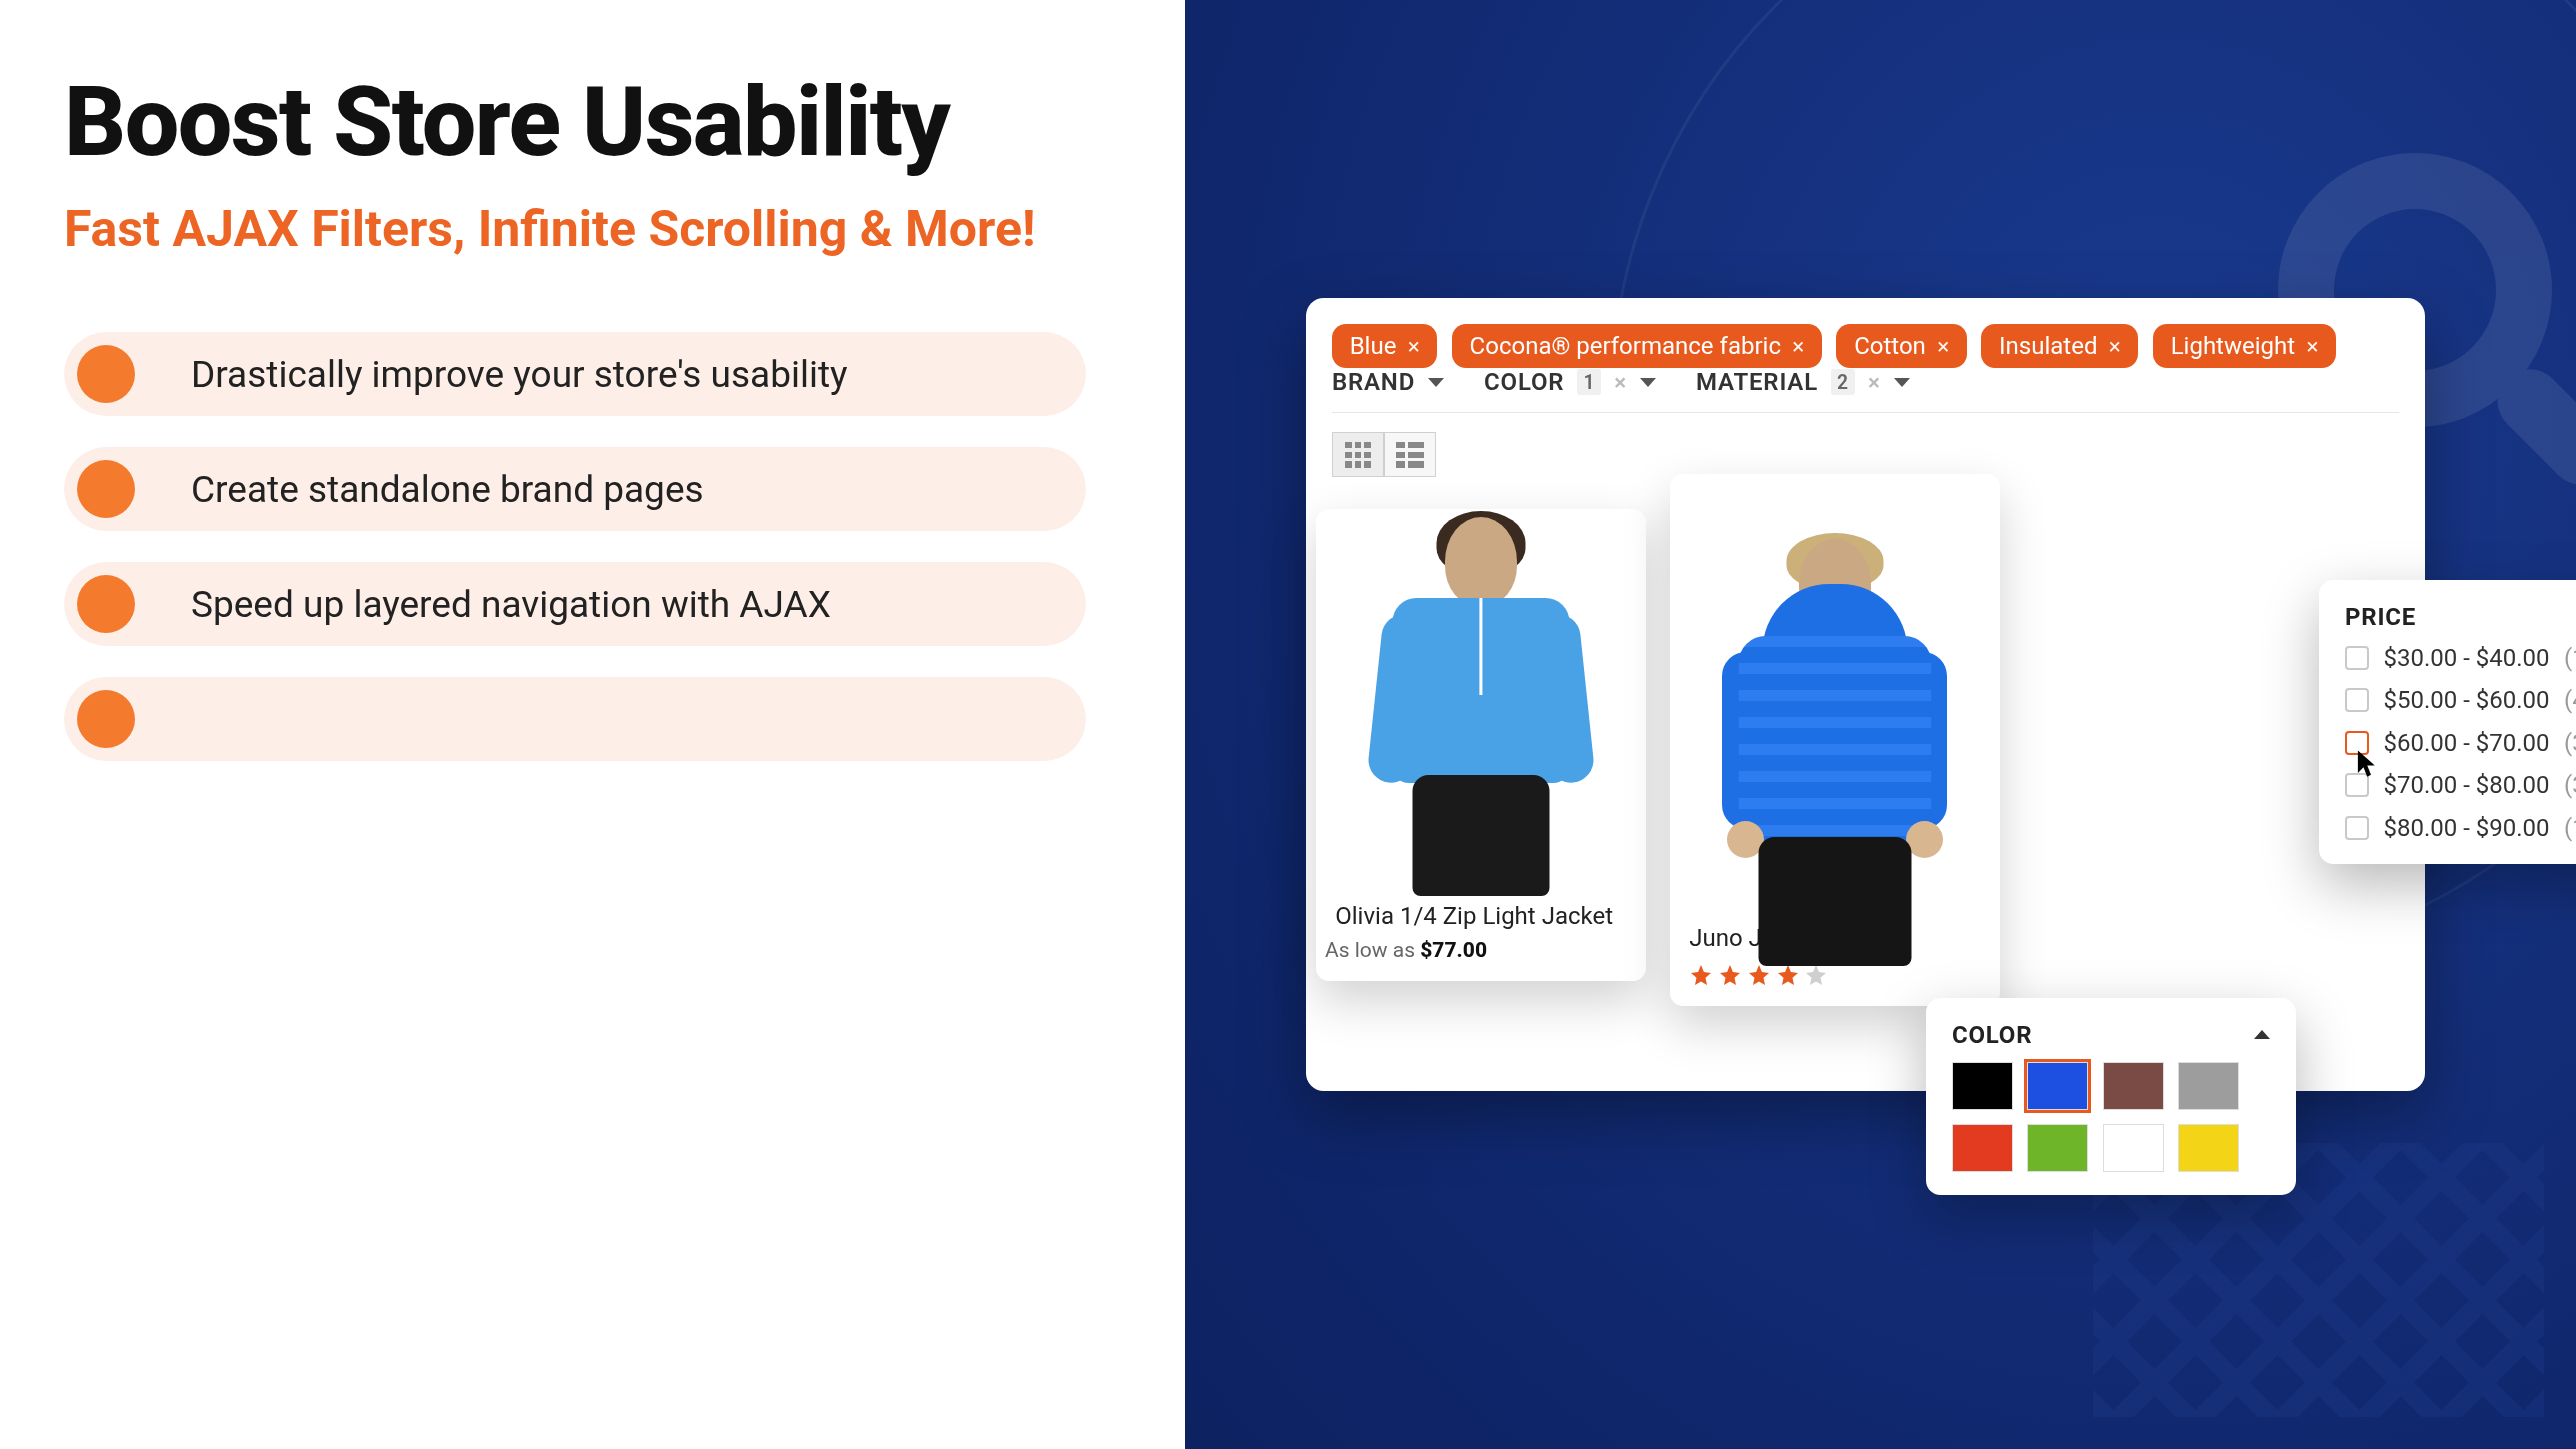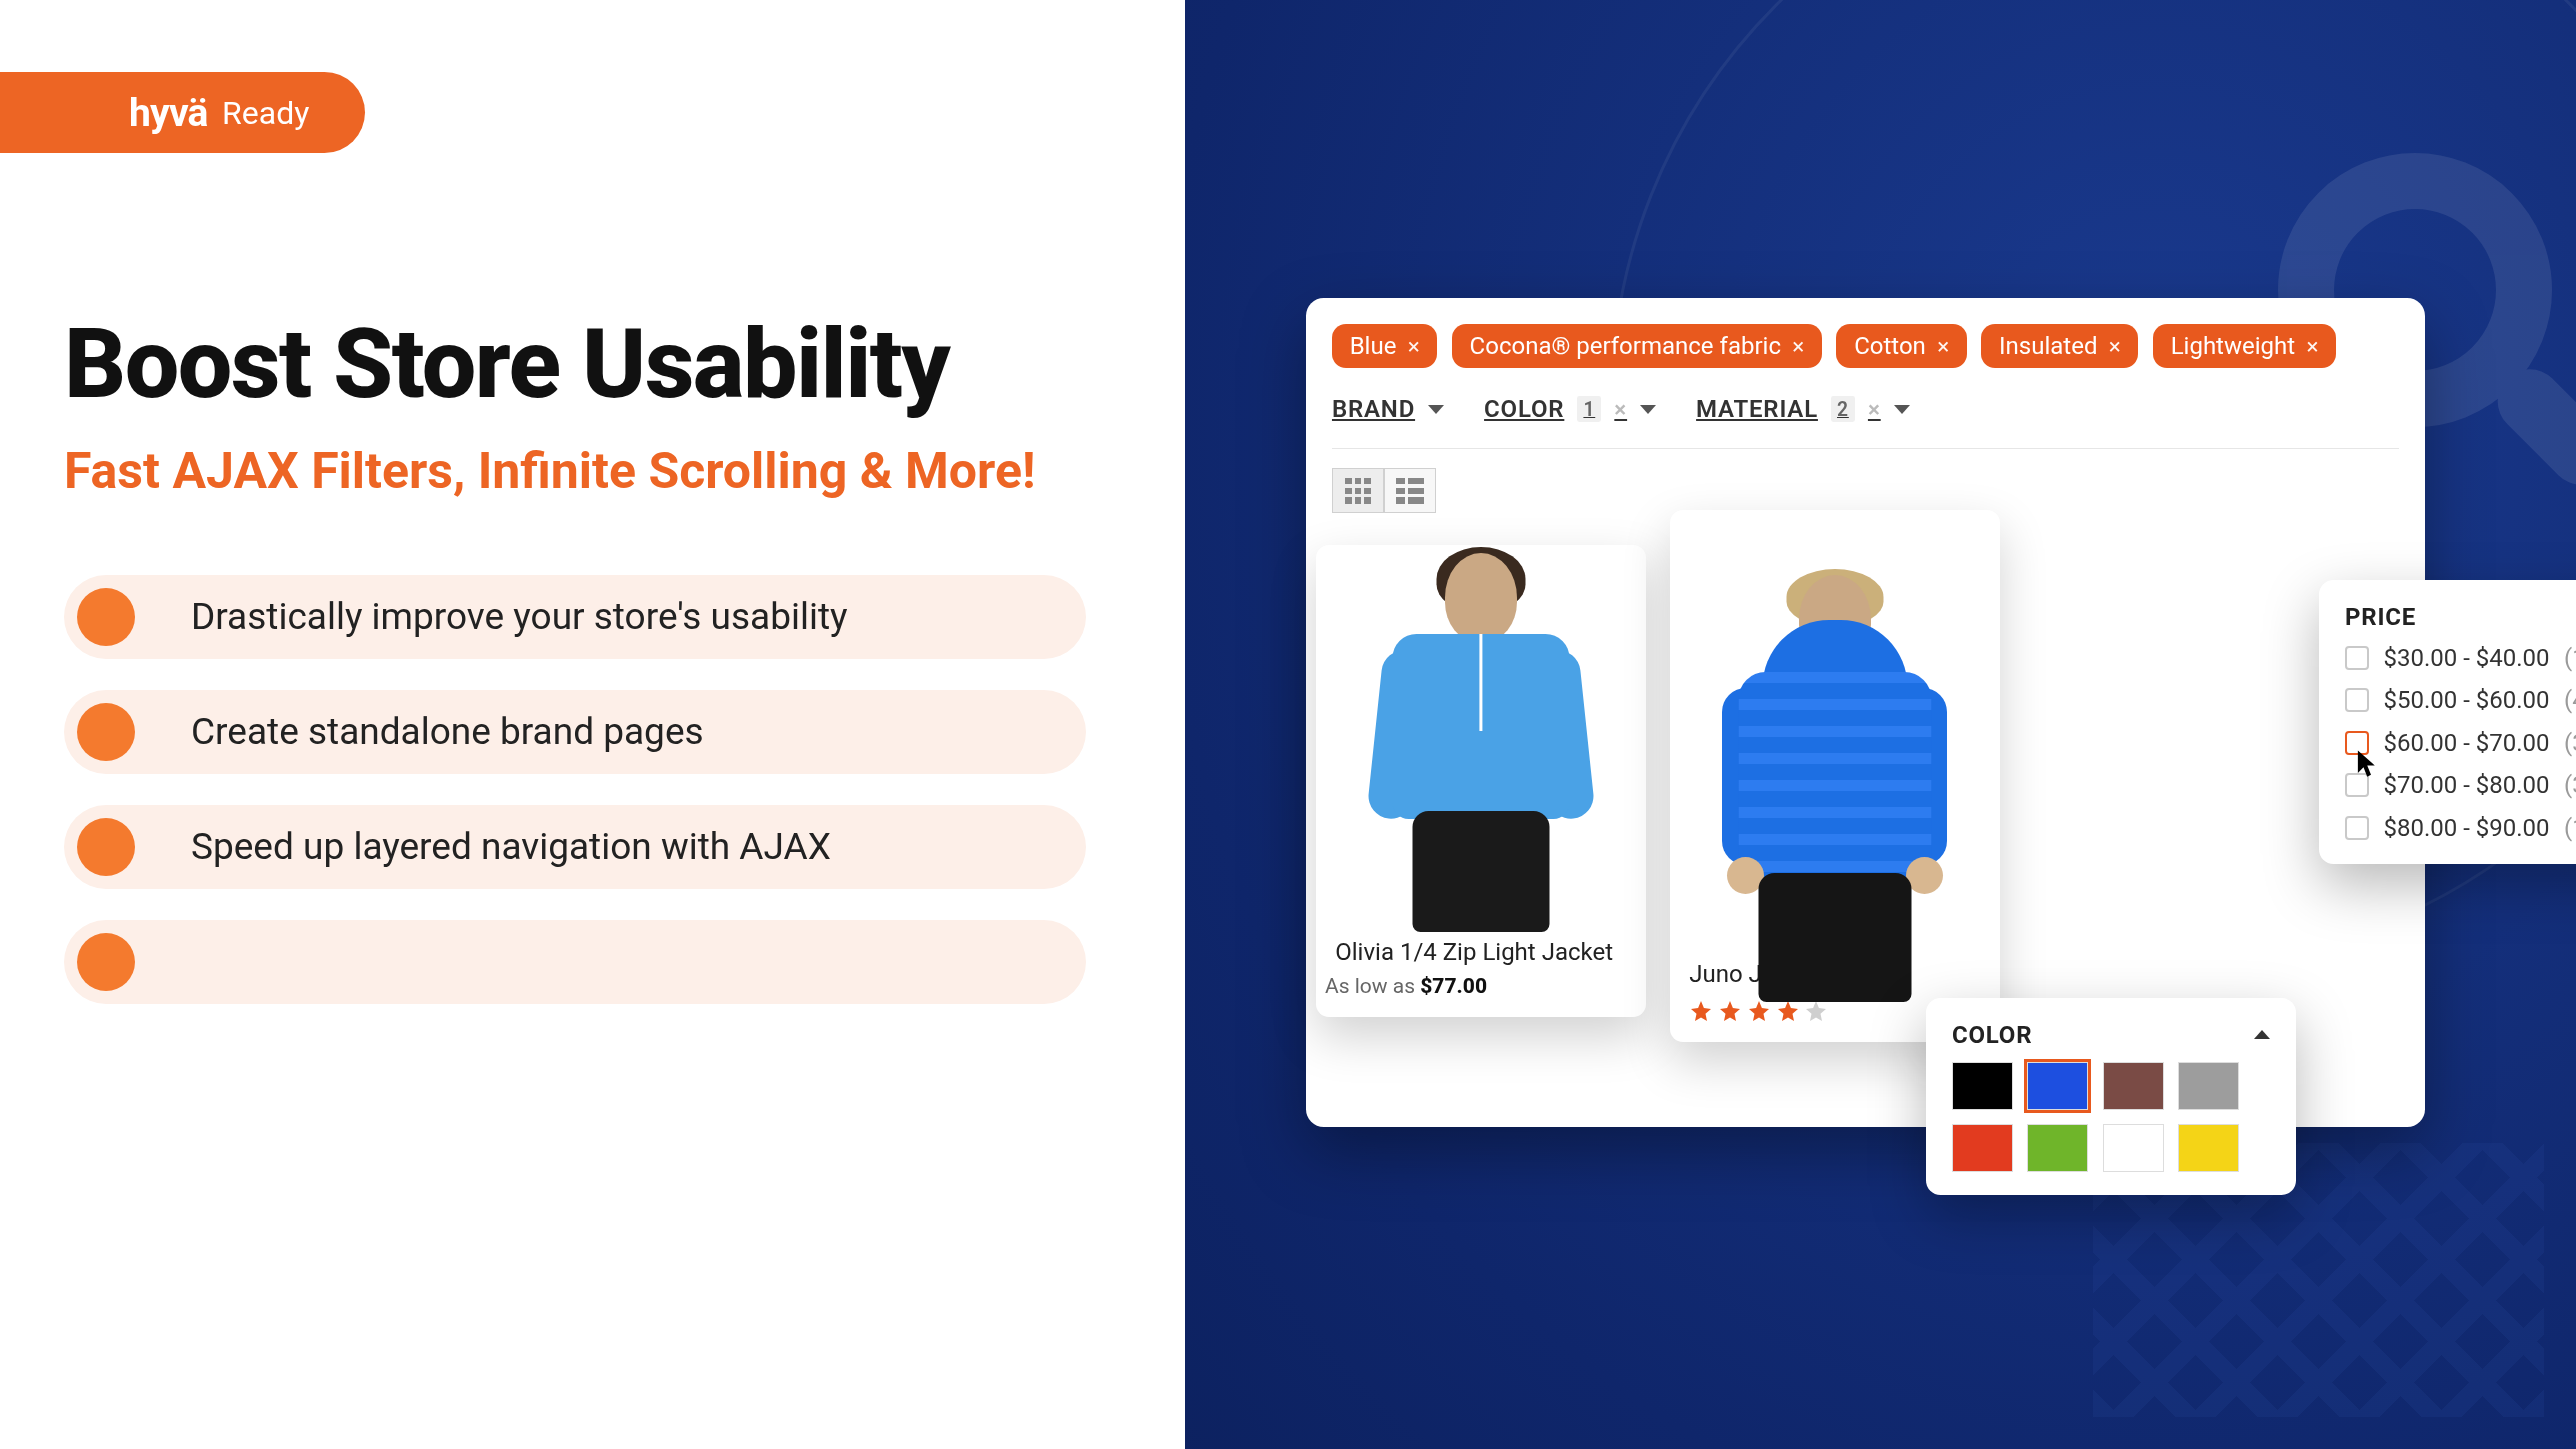--- a/index.html
+++ b/index.html
@@ -120,23 +120,23 @@
   .chip {
     display: inline-flex; align-items: center; gap: 11.3px;
     background: #e8591e; color: #fff;
     padding: 8px 17.7px; border-radius: 14px;
     font-size: 24px;
   }
   .chip .x { font-size: 22.5px; opacity:.95; }
 
   .filter-row {
     display: flex; align-items: center; gap: 40px;
-    margin-top: 27px; padding-bottom: 25px;
+    padding-bottom: 16px;
     border-bottom: 1.6px solid #e6e6e6;
-    font-size: 24px; color: #333; text-decoration: underline;
+    font-size: 24px; color: #333;
   }
   .filter { display:flex; align-items:center; gap:13px; font-weight:600; letter-spacing:0.8px; }
   .filter .count-badge {
     display:inline-block; min-width:24px; text-align:center;
     background:#f0f0f0; color:#666; font-weight:600; font-size:19.3px;
     padding:1.6px 4.8px; border-radius:2.4px;
   }
   .filter .clear-x { color:#bbb; font-size:22.5px; }
   .caret-down {
     width:0; height:0; border-left:8px solid transparent; border-right:8px solid transparent;
@@ -239,24 +239,20 @@
   .color-pop { left: 741px; top: 998px; width: 370px; }
   .swatches { display:grid; grid-template-columns: repeat(4, 61px); gap:14.5px; margin-top:8px;}
   .swatch { width:61px; height:48px; border:0.8px solid #ddd; }
   .swatch.sel { outline: 3.2px solid #e8591e; outline-offset:-0.8px; }
 
 </style>
 </head>
 <body>
 
 <div class="left">
-  <div class="hyva-pill">
-    <span class="logo-word">hyvä</span>
-    <span class="ready">Ready</span>
-  </div>
 
   <h1 class="headline">Boost Store Usability</h1>
   <div class="subhead">Fast AJAX Filters, Infinite Scrolling &amp; More!</div>
 
   <div class="bullets">
     <div class="bullet">
       <span class="dot"></span>
       <span class="txt">Drastically improve your store's usability</span>
     </div>
     <div class="bullet">

